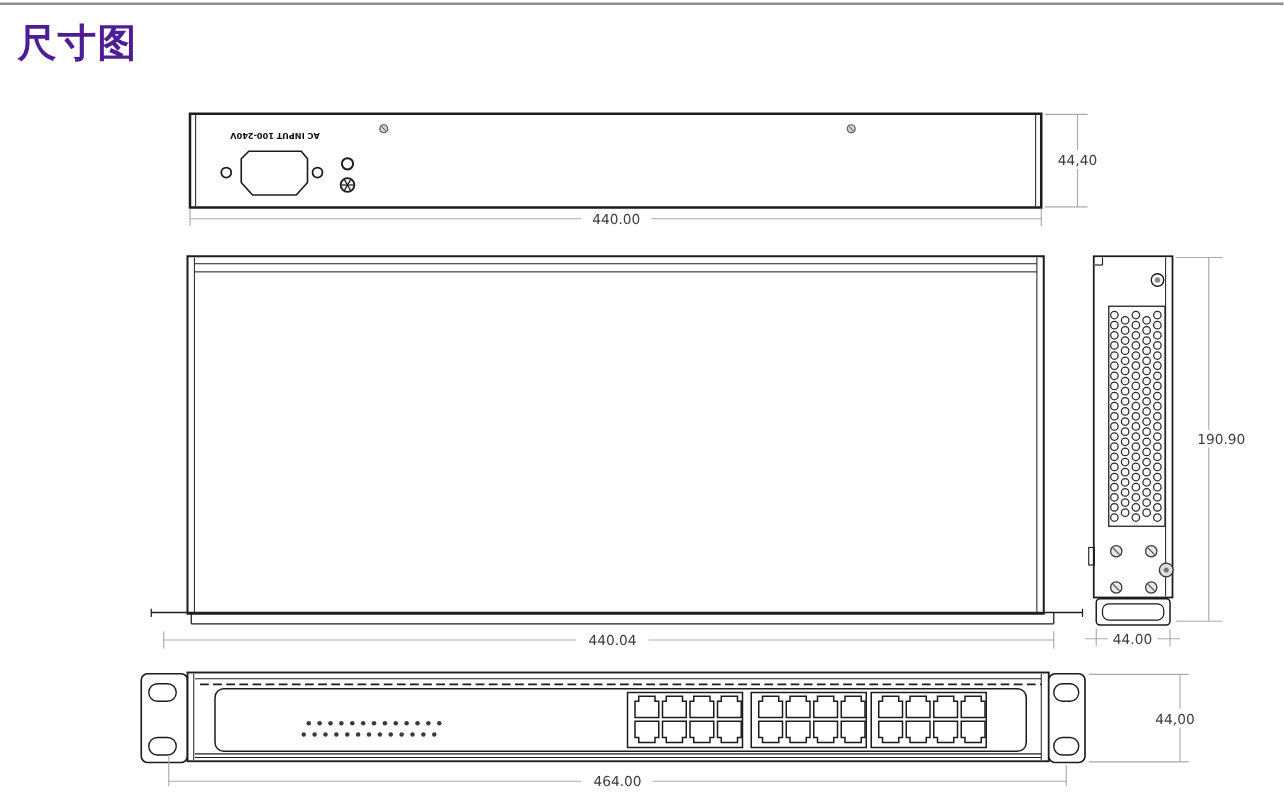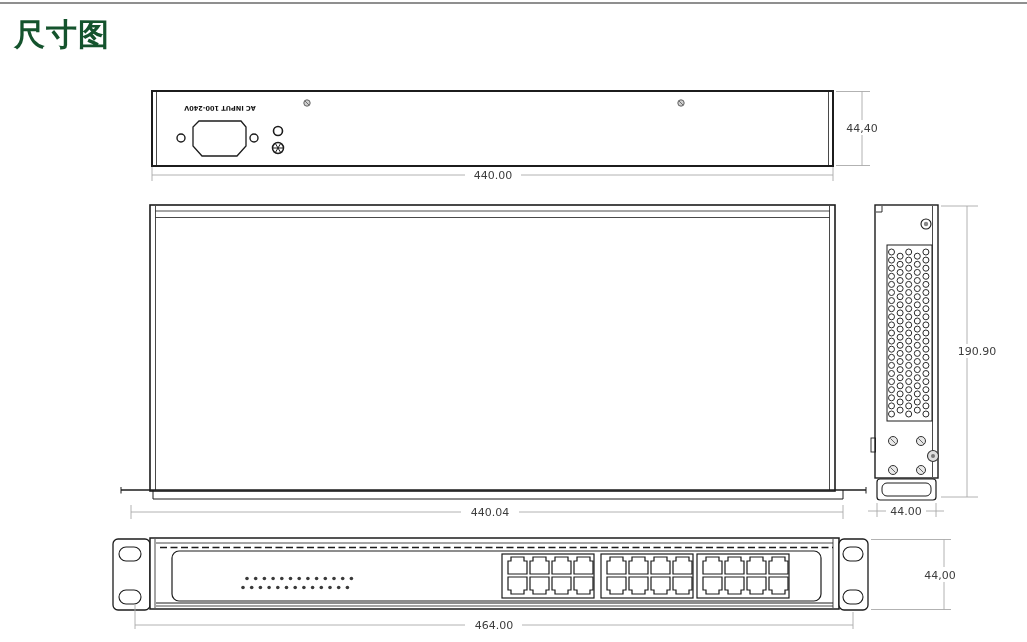--- a/index.html
+++ b/index.html
@@ -1,20 +1,20 @@
 <!DOCTYPE html>
 <html><head>
 <meta charset="utf-8">
 <style>
   html,body{margin:0;padding:0;background:#ffffff;}
   #stage{position:relative;width:1027px;height:642px;background:#fff;overflow:hidden;
          font-family:"DejaVu Sans","Liberation Sans",sans-serif;}
   #topline{position:absolute;left:0;top:2px;width:100%;height:2px;background:#8f8f8f;}
   #title{position:absolute;left:14px;top:14px;font-size:31px;font-weight:bold;
-         color:#14532d;font-family:"Liberation Sans","DejaVu Sans",sans-serif;letter-spacing:1px;}
+         color:#4c1d95;font-family:"Liberation Sans","DejaVu Sans",sans-serif;letter-spacing:1px;}
   svg{position:absolute;left:0;top:0;}
   .dk{stroke:#1c1c1c;fill:none;}
   .dk2{stroke:#1c1c1c;fill:#ffffff;}
   .dim{stroke:#a9a9a9;stroke-width:0.9;fill:none;}
   .dimtxt{font-size:11px;fill:#3d3d3d;text-anchor:middle;}
   .halo{fill:#ffffff;}
   .paneltxt{font-size:6.5px;font-weight:bold;fill:#111;text-anchor:middle;}
 </style>
 </head>
 <body>

